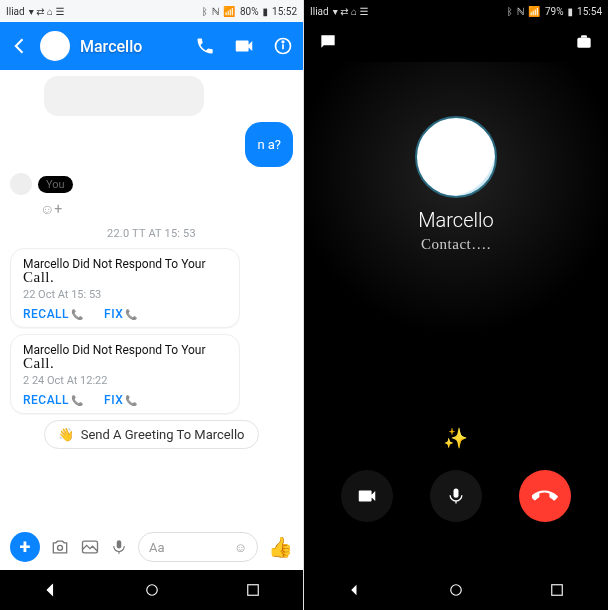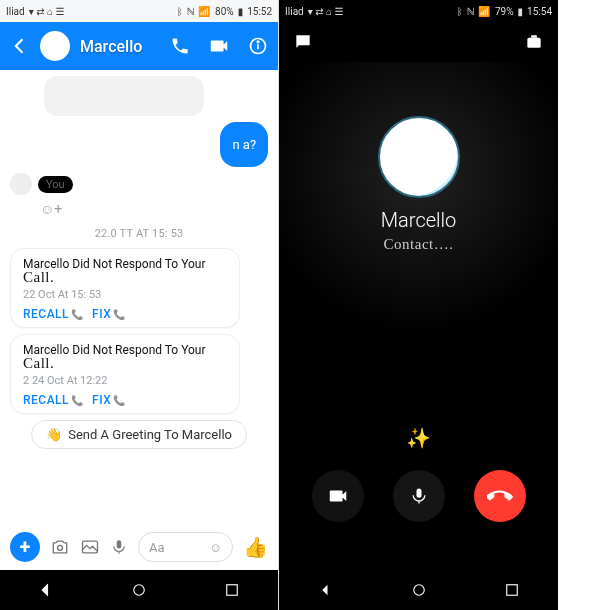--- a/index.html
+++ b/index.html
@@ -1,17 +1,17 @@
 <!DOCTYPE html>
 <html><head>
 <meta charset="utf-8">
 <style>
   * { box-sizing: border-box; margin: 0; padding: 0; }
   body { font-family: -apple-system, Roboto, Helvetica, Arial, sans-serif; background: #fff; width: 610px; height: 610px; overflow: hidden; }
-  .wrap { display: flex; width: 558px; height: 610px; border-radius: 29px; }
+  .wrap { display: flex; width: 610px; height: 610px; border-radius: 29px; }
   .phone { width: 304px; height: 610px; display: flex; flex-direction: column; position: relative; border-right: 1px solid #e0e0e0; }
   .phone:last-child { border-right: none; }
 
   
   .status-bar { height: 22px; display: flex; align-items: center; justify-content: space-between; padding: 0 6px; font-size: 10px; }
   .status-left, .status-right { display: flex; align-items: center; gap: 4px; }
 
   
   .status-white { background: #f6f7f8; color: #333; }
   .chat-header { background: #0a84ff; color: #fff; height: 48px; display: flex; align-items: center; padding: 0 10px; gap: 10px; }
@@ -24,21 +24,21 @@
   .bubble-blue { background: #0a84ff; color: #fff; border-radius: 16px; padding: 15px 12px; align-self: flex-end; font-size: 13px; max-width: 180px; }
   .you-row { display:flex; align-items:center; gap:6px; }
   .avatar-xsm { width: 22px; height: 22px; border-radius: 50%; background: #eee; }
   .you-pill { background: #000000; border-radius: 12px; padding: 2px 8px; font-size: 11px; color:#666; }
   .emoji-under { color:#999; font-size:14px; margin-left:30px; }
   .ts-center { text-align: center; color: #9aa0a6; font-size: 11px; margin: 4px 0 2px; letter-spacing: .2px; }
   .miss-card { background: #fff; border: 1px solid #eee; border-radius: 14px; padding: 8px 12px 6px; width: 230px; box-shadow: 0 1px 1px rgba(0,0,0,.04); }
   .miss-title { font-size: 12px; color:#111; }
   .miss-sub { font-family: Georgia, serif; font-size: 15px; letter-spacing: .5px; margin-top: -2px; color: #111; }
   .miss-time { color: #9aa0a6; font-size: 11px; margin-top: 2px; }
-  .miss-actions { display:flex; gap: 8px; margin-top: 6px; }
+  .miss-actions { display:flex; gap: 20px; margin-top: 6px; }
   .miss-act { color: #0a84ff; font-size: 12px; font-weight: 500; letter-spacing: .5px; display:flex; align-items:center; gap:2px; }
   .miss-act::after { content:"📞"; font-size:10px; filter: hue-rotate(180deg); opacity:.6; }
   .greet-chip { align-self:center; border:1px solid #e2e2e2; border-radius:18px; padding:6px 14px; font-size:13px; color:#333; display:flex; gap:6px; align-items:center; }
   .compose { display:flex; align-items:center; gap:10px; padding:6px 10px 8px; }
   .plus-btn { width:30px; height:30px; border-radius:50%; background:#0a84ff; color:#fff; display:flex; align-items:center; justify-content:center; font-size:20px; font-weight:bold; }
   .cmp-icon { color:#777; font-size:18px; }
   .input-pill { flex:1; border:1px solid #ddd; border-radius:18px; height:30px; display:flex; align-items:center; padding:0 10px; color:#999; justify-content:space-between; font-size:13px; }
   .thumb { color:#0a84ff; font-size:20px; }
   .navbar { height:40px; background:#000; display:flex; align-items:center; justify-content:space-around; color:#fff; }
 

